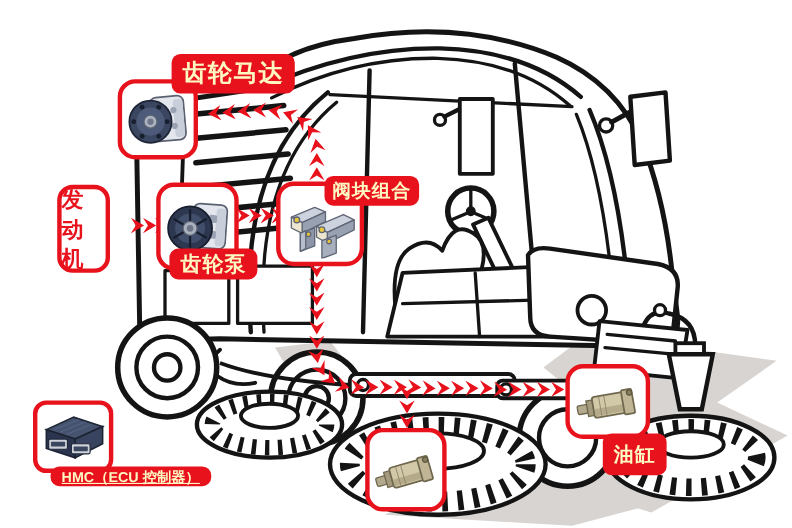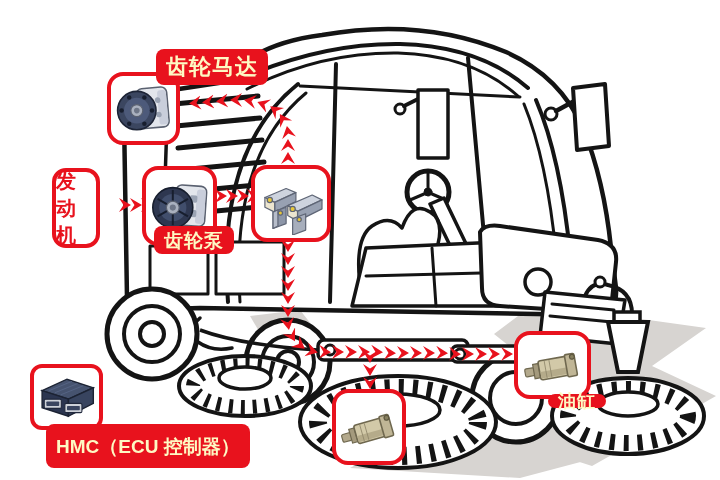--- a/index.html
+++ b/index.html
@@ -229,20 +229,23 @@
         <polygon points="36,40 48,47 48,59 36,52" fill="#ece5cf"></polygon>
         <circle cx="42" cy="44" r="3.2" fill="#e7c73a"></circle>
         <polygon points="18,48 34,42 34,62 18,68" fill="#8d96a8"></polygon>
         <polygon points="18,48 24,45 24,65 18,68" fill="#b7bdca"></polygon>
         <circle cx="27" cy="49" r="2.6" fill="#e7c73a"></circle>
         <polygon points="42,56 58,50 58,70 42,76" fill="#a7aebc"></polygon>
         <circle cx="50" cy="57" r="2.6" fill="#e7c73a"></circle>
       </g>
     </svg>
   </div>
+  <div class="pill" style="left:295px;top:160px;height:27px;font-size:17px;padding:0 7px;">
+    <span>阀块组合</span>
+  </div>
 
   <div class="cbox" style="left:332px;top:389px;width:74px;height:76px;">
     <svg width="64" height="60" viewBox="0 0 80 76">
       <g transform="rotate(-16 40 40)" stroke="#6f684f" stroke-width="1.5">
         <rect x="4" y="38" width="12" height="10" rx="2" fill="#b3a98c"></rect>
         <rect x="15" y="34" width="7" height="18" fill="#a49a7d"></rect>
         <rect x="22" y="31" width="36" height="24" rx="3" fill="#d2c9a8" stroke-width="2"></rect>
         <rect x="23" y="45" width="34" height="8" fill="#b5ab8a" stroke="none"></rect>
         <line x1="30" y1="32" x2="30" y2="54" stroke="#8f866a" stroke-width="1"></line>
         <line x1="36" y1="32" x2="36" y2="54" stroke="#8f866a" stroke-width="1"></line>
@@ -259,37 +262,37 @@
         <rect x="15" y="30" width="7" height="18" fill="#a49a7d"></rect>
         <rect x="22" y="27" width="36" height="24" rx="3" fill="#d2c9a8" stroke-width="2"></rect>
         <rect x="23" y="41" width="34" height="8" fill="#b5ab8a" stroke="none"></rect>
         <line x1="30" y1="28" x2="30" y2="50" stroke="#8f866a" stroke-width="1"></line>
         <line x1="36" y1="28" x2="36" y2="50" stroke="#8f866a" stroke-width="1"></line>
         <rect x="56" y="25" width="12" height="28" rx="2" fill="#c0b696" stroke-width="2"></rect>
         <circle cx="65" cy="29" r="3" fill="#87805f" stroke="#5d573f"></circle>
       </g>
     </svg>
   </div>
-  <div class="pill" style="left:548px;top:394px;height:14px;font-size:18px;">
+  <div class="pill" style="left:548px;top:394px;height:38px;font-size:18px;">
     <span>油缸</span>
   </div>
 
   <div class="cbox" style="left:30px;top:364px;width:73px;height:66px;border-radius:12px;">
     <svg width="64" height="50" viewBox="0 0 90 70">
       <polygon points="10,26 45,10 82,22 47,38" fill="#46536f" stroke="#1c2333" stroke-width="2"></polygon>
       <g stroke="#5a6a8c" stroke-width="1">
         <line x1="20" y1="26" x2="52" y2="13"></line>
         <line x1="28" y1="29" x2="60" y2="16"></line>
         <line x1="36" y1="32" x2="68" y2="19"></line>
       </g>
       <polygon points="10,26 47,38 47,62 10,50" fill="#2b3550" stroke="#1c2333" stroke-width="2"></polygon>
       <polygon points="47,38 82,22 82,44 47,62" fill="#38445f" stroke="#1c2333" stroke-width="2"></polygon>
       <rect x="13" y="38" width="24" height="13" rx="2" fill="#cdd1d8" stroke="#20283c" stroke-width="1.5"></rect>
       <rect x="16" y="41.5" width="18" height="6" rx="1" fill="#3a4560"></rect>
       <rect x="42" y="44" width="24" height="13" rx="2" fill="#cdd1d8" stroke="#20283c" stroke-width="1.5"></rect>
       <rect x="45" y="47.5" width="18" height="6" rx="1" fill="#3a4560"></rect>
     </svg>
   </div>
-  <div class="pill" style="left:46px;top:424px;height:44px;font-size:19px;letter-spacing:0;">
+  <div class="pill" style="left:46px;top:424px;height:18px;font-size:13px;letter-spacing:0;text-decoration:underline;">
     <span>HMC（ECU 控制器）</span>
   </div>
 
 </div>
 
 </body></html>

